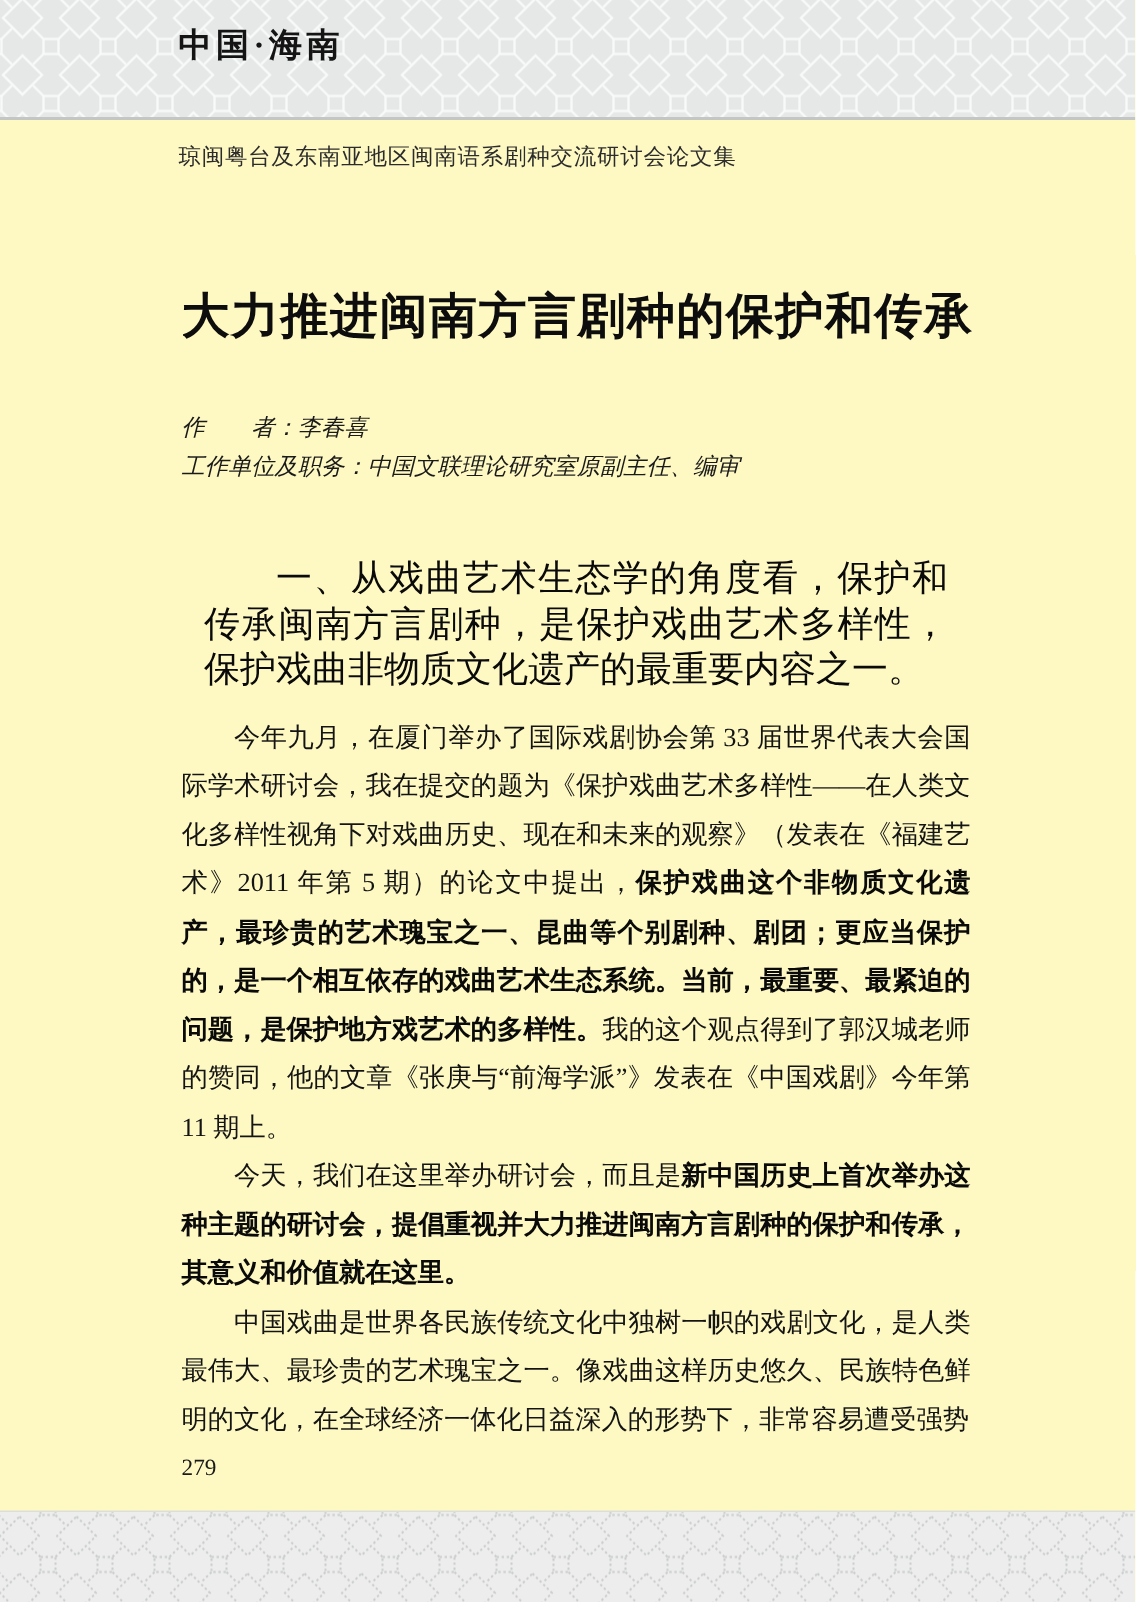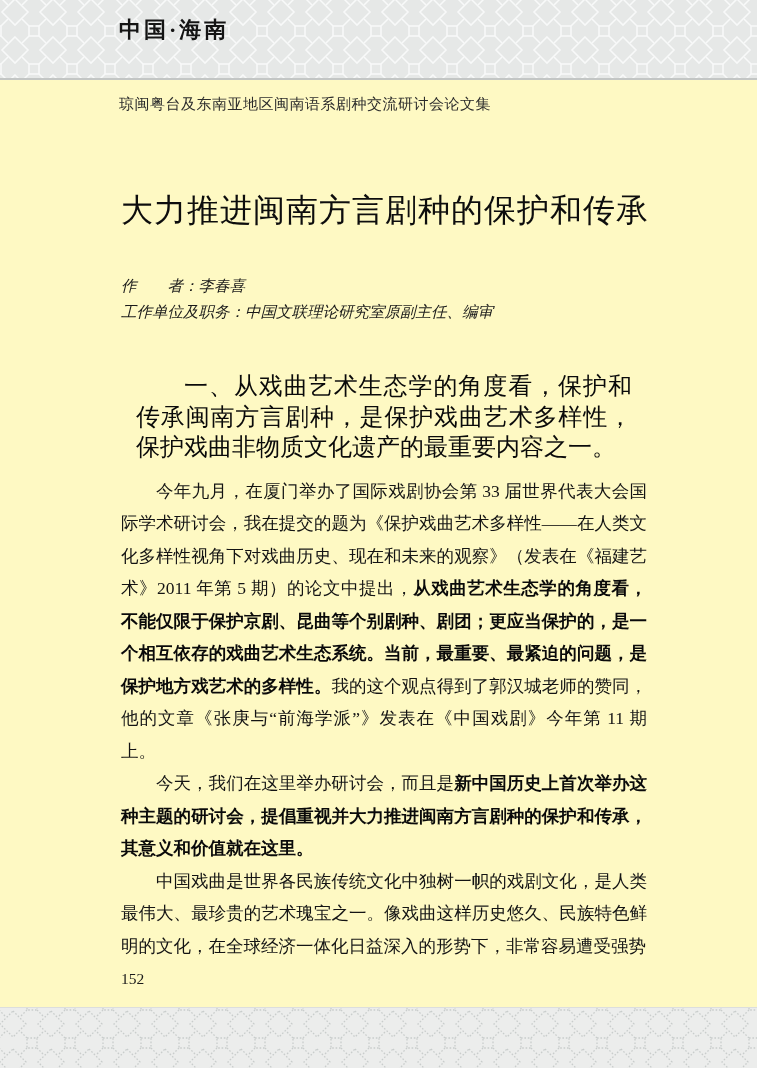--- a/index.html
+++ b/index.html
@@ -17,21 +17,21 @@
       font-family:"Liberation Serif","DejaVu Serif",serif;font-weight:700;
       font-size:22px;letter-spacing:3px;color:#141414;}
   .header-series{position:absolute;top:51px;left:119px;white-space:nowrap;
       font-family:"Liberation Sans","DejaVu Sans",sans-serif;
       font-size:15px;color:#2c2c2c;letter-spacing:0.5px;margin-top:44px;}
 
   
   .content{position:absolute;left:121px;top:80px;width:526px;color:#111111;}
   .doc-title{margin:109px 0 0;text-align:center;white-space:nowrap;
       font-family:"Liberation Sans","DejaVu Sans",sans-serif;
-      font-size:32px;font-weight:400;letter-spacing:1px;color:#0d0d0d;}
+      font-size:32px;font-weight:700;letter-spacing:1px;color:#0d0d0d;}
   .author-block{margin-top:40px;font-style:italic;
       font-family:"Liberation Serif","DejaVu Serif",serif;
       font-size:15.5px;line-height:26px;color:#1a1a1a;}
   .author-line{margin:0;}
   .section-heading{margin:46px 15px 0;text-indent:2em;text-align:justify;
       font-family:"Liberation Sans","DejaVu Sans",sans-serif;
       font-size:24px;font-weight:400;line-height:30.5px;color:#0a0a0a;}
   .body-copy{margin-top:12px;}
   .body-para{margin:0;text-indent:2em;text-align:justify;
       font-family:"Liberation Serif","DejaVu Serif",serif;
@@ -71,27 +71,27 @@
     <h1 class="doc-title">大力推进闽南方言剧种的保护和传承</h1>
 
     <div class="author-block">
       <p class="author-line">作　　者：李春喜</p>
       <p class="author-line">工作单位及职务：中国文联理论研究室原副主任、编审</p>
     </div>
 
     <p class="section-heading">一、从戏曲艺术生态学的角度看，保护和传承闽南方言剧种，是保护戏曲艺术多样性，保护戏曲非物质文化遗产的最重要内容之一。</p>
 
     <div class="body-copy">
-        <p class="body-para"><span>今年九月，在厦门举办了国际戏剧协会第 33 届世界代表大会国际学术研讨会，我在提交的题为《保护戏曲艺术多样性——在人类文化多样性视角下对戏曲历史、现在和未来的观察》（发表在《福建艺术》2011 年第 5 期）的论文中提出，</span><span class="b">从戏曲艺术生态学的角度看，不能仅限于保护京剧、昆曲等个别剧种、剧团；更应当保护的，是一个相互依存的戏曲艺术生态系统。当前，最重要、最紧迫的问题，是保护地方戏艺术的多样性。</span><span>我的这个观点得到了郭汉城老师的赞同，他的文章《张庚与“前海学派”》发表在《中国戏剧》今年第 11 期上。</span></p>
+        <p class="body-para"><span>今年九月，在厦门举办了国际戏剧协会第 33 届世界代表大会国际学术研讨会，我在提交的题为《保护戏曲艺术多样性——在人类文化多样性视角下对戏曲历史、现在和未来的观察》（发表在《福建艺术》2011 年第 5 期）的论文中提出，</span><span class="b">保护戏曲这个非物质文化遗产，最珍贵的艺术瑰宝之一、昆曲等个别剧种、剧团；更应当保护的，是一个相互依存的戏曲艺术生态系统。当前，最重要、最紧迫的问题，是保护地方戏艺术的多样性。</span><span>我的这个观点得到了郭汉城老师的赞同，他的文章《张庚与“前海学派”》发表在《中国戏剧》今年第 11 期上。</span></p>
         <p class="body-para"><span>今天，我们在这里举办研讨会，而且是</span><span class="b">新中国历史上首次举办这种主题的研讨会，提倡重视并大力推进闽南方言剧种的保护和传承，其意义和价值就在这里。</span></p>
         <p class="body-para"><span>中国戏曲是世界各民族传统文化中独树一帜的戏剧文化，是人类最伟大、最珍贵的艺术瑰宝之一。像戏曲这样历史悠久、民族特色鲜明的文化，在全球经济一体化日益深入的形势下，非常容易遭受强势</span></p>
       </div>
   </div>
 
-  <div class="page-number">152</div>
+  <div class="page-number">279</div>
 
   <div class="band band-bottom">
     <svg width="757" height="60" xmlns="http://www.w3.org/2000/svg">
       <defs>
         <pattern id="latBottom" width="38" height="38" patternUnits="userSpaceOnUse" patternTransform="translate(-6,-3)">
           <rect width="38" height="38" fill="#ecedec"></rect>
           <path d="M19 6 L32 19 L19 32 L6 19 Z" fill="none" stroke="#c9cdcc" stroke-width="1.3" stroke-dasharray="1.6 1.8"></path>
           <rect x="-5" y="-5" width="10" height="10" fill="none" stroke="#c9cdcc" stroke-width="1.3" stroke-dasharray="1.6 1.8"></rect>
           <rect x="33" y="-5" width="10" height="10" fill="none" stroke="#c9cdcc" stroke-width="1.3" stroke-dasharray="1.6 1.8"></rect>
           <rect x="-5" y="33" width="10" height="10" fill="none" stroke="#c9cdcc" stroke-width="1.3" stroke-dasharray="1.6 1.8"></rect>

